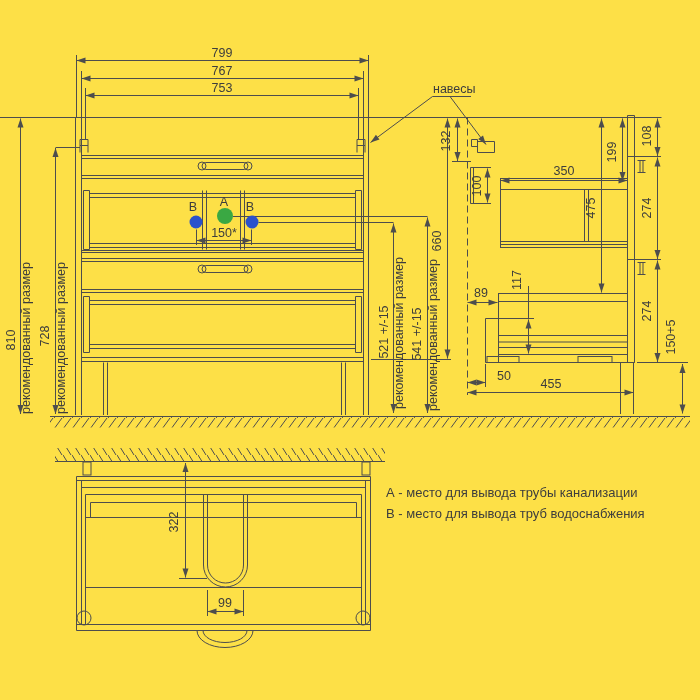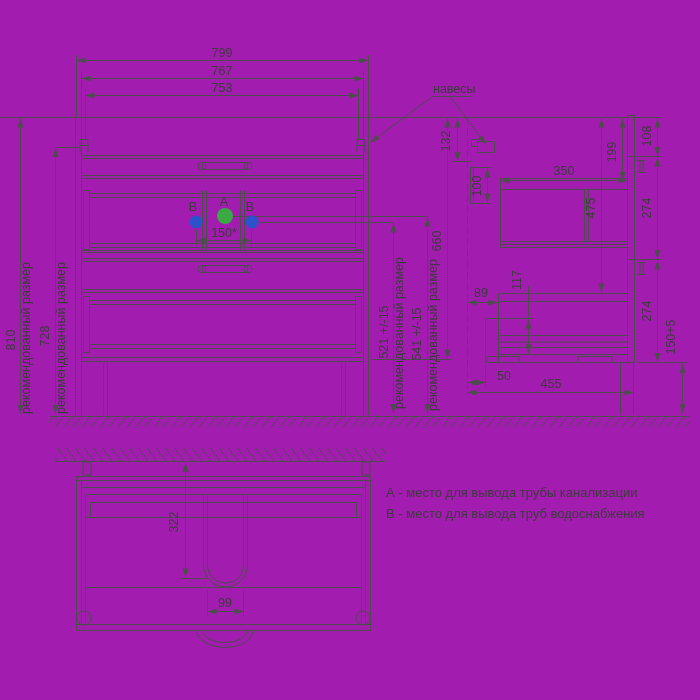--- a/index.html
+++ b/index.html
@@ -1,16 +1,16 @@
 <!DOCTYPE html>
 <html><head>
 <meta charset="utf-8">
 <style>
   html,body{margin:0;padding:0;background:#ffffff;}
-  #stage{position:relative;width:700px;height:700px;background:#a21caf;overflow:hidden;}
+  #stage{position:relative;width:700px;height:700px;background:#fde047;overflow:hidden;}
   svg{display:block;}
   .ln{stroke:#4d4d4d;stroke-width:1;fill:none;}
   .dsh{stroke-dasharray:7 4;}
   .dim{stroke:#4d4d4d;stroke-width:1;fill:none;
        marker-start:url(#arw);marker-end:url(#arw);}
   .lead{stroke:#4d4d4d;stroke-width:1;fill:none;marker-end:url(#arw);}
   text{font-family:"Liberation Sans","DejaVu Sans",sans-serif;fill:#3d3d3d;font-size:12.5px;}
   .mid{text-anchor:middle;}
   .t13{font-size:13px;}
 </style>

